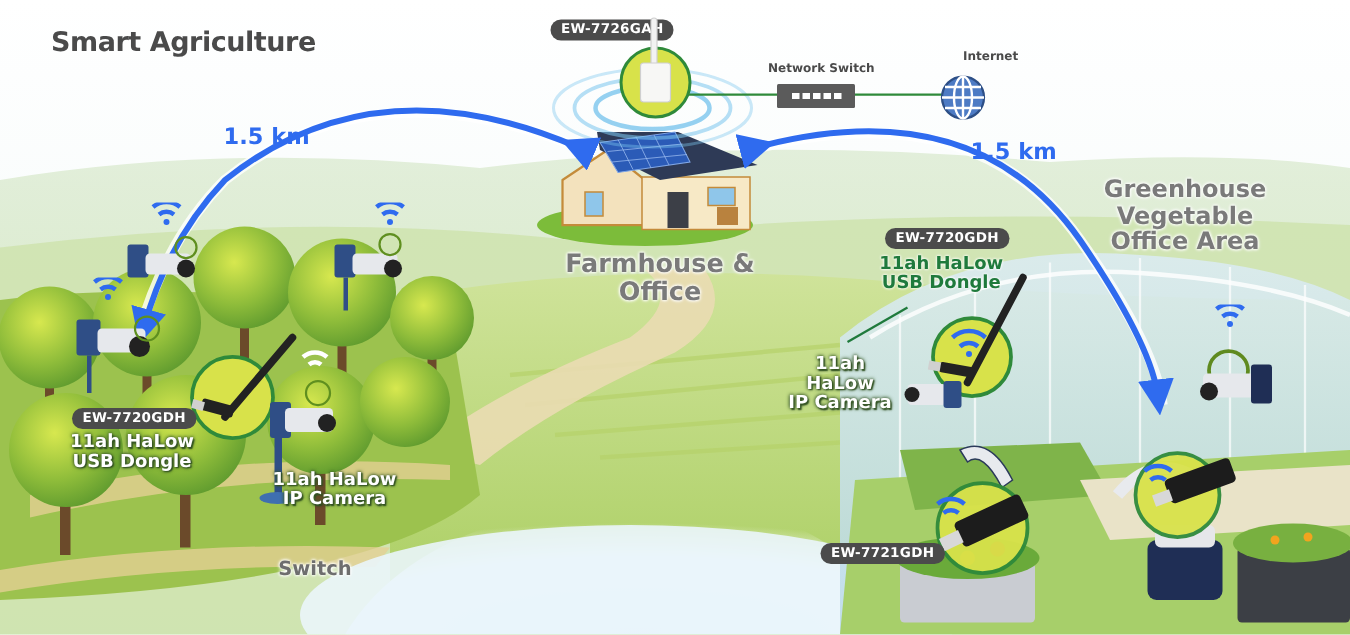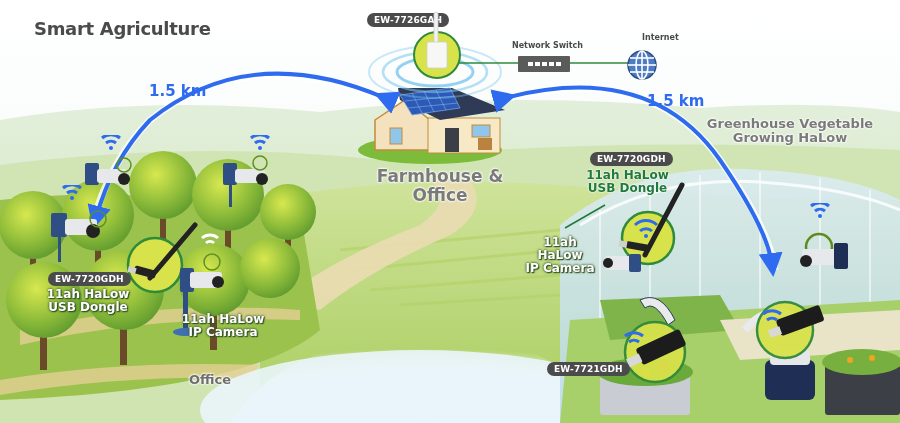--- a/index.html
+++ b/index.html
@@ -209,23 +209,23 @@
     <path d="M505 98 Q650 60 720 160 Q768 230 772 265" fill="none" stroke="#2f6bef" stroke-width="4" marker-start="url(#arrowhead)" marker-end="url(#arrowhead)"></path>
 
     <line x1="605" y1="205" x2="565" y2="228" stroke="#1f7a3c" stroke-width="1.5"></line>
   </svg>
 
   <div class="abs dist" style="left:149px; top:82px;">1.5 km</div>
   <div class="abs dist" style="left:647px; top:92px;">1.5 km</div>
 
   <div class="abs area-label" style="left:360px; top:167px; width:160px; font-size:17px;">Farmhouse &amp; Office</div>
 
-  <div class="abs area-label" style="left:695px; top:117px; width:190px; font-size:13px;">
+  <div class="abs area-label" style="left:695px; top:117px; width:190px; font-size:16px;">
     <div>Greenhouse Vegetable</div>
-    <div>Growing HaLow</div>
+    <div>Office Area</div>
   </div>
 
   <svg class="icon-wrap" style="left:80px; top:135px;" width="60" height="60" viewBox="0 0 60 60">
     <path d="M22 3 a14 14 0 0 1 18 0" fill="none" stroke="#2f6bef" stroke-width="3"></path>
     <path d="M26 8 a8 8 0 0 1 10 0" fill="none" stroke="#2f6bef" stroke-width="3"></path>
     <circle cx="31" cy="13" r="2" fill="#2f6bef"></circle>
     <rect x="5" y="28" width="14" height="22" rx="2" fill="#2f4e86"></rect>
     <rect x="17" y="34" width="30" height="14" rx="3" fill="#e6e8ec"></rect>
     <circle cx="44" cy="44" r="6" fill="#222"></circle>
     <circle cx="44" cy="30" r="7" fill="none" stroke="#5f8f1f" stroke-width="1.5"></circle>
@@ -268,21 +268,21 @@
 
   <div class="abs model-tag" style="left:48px; top:272px;">EW-7720GDH</div>
   <div class="abs white-label" style="left:38px; top:288px; width:100px;">
     <div>11ah HaLow</div>
     <div>USB Dongle</div>
   </div>
   <div class="abs white-label" style="left:178px; top:313px; width:90px;">
     <div>11ah HaLow</div>
     <div>IP Camera</div>
   </div>
-  <div class="abs area-label" style="left:165px; top:373px; width:90px; font-size:13px; color:#6e6e6e;">Office</div>
+  <div class="abs area-label" style="left:165px; top:373px; width:90px; font-size:13px; color:#6e6e6e;">Switch</div>
 
   <div class="abs model-tag" style="left:590px; top:152px;">EW-7720GDH</div>
   <div class="abs green-label" style="left:585px; top:169px; width:85px;">
     <div>11ah HaLow</div>
     <div>USB Dongle</div>
   </div>
   <svg class="icon-wrap" style="left:600px; top:170px;" width="110" height="110" viewBox="0 0 110 110">
     <circle cx="48" cy="68" r="26" fill="#d8e24a" stroke="#2f8a3a" stroke-width="2.5"></circle>
     <line x1="45" y1="85" x2="82" y2="15" stroke="#222" stroke-width="5" stroke-linecap="round"></line>
     <path d="M35 55 a16 16 0 0 1 22 0" fill="none" stroke="#2f6bef" stroke-width="3"></path>

